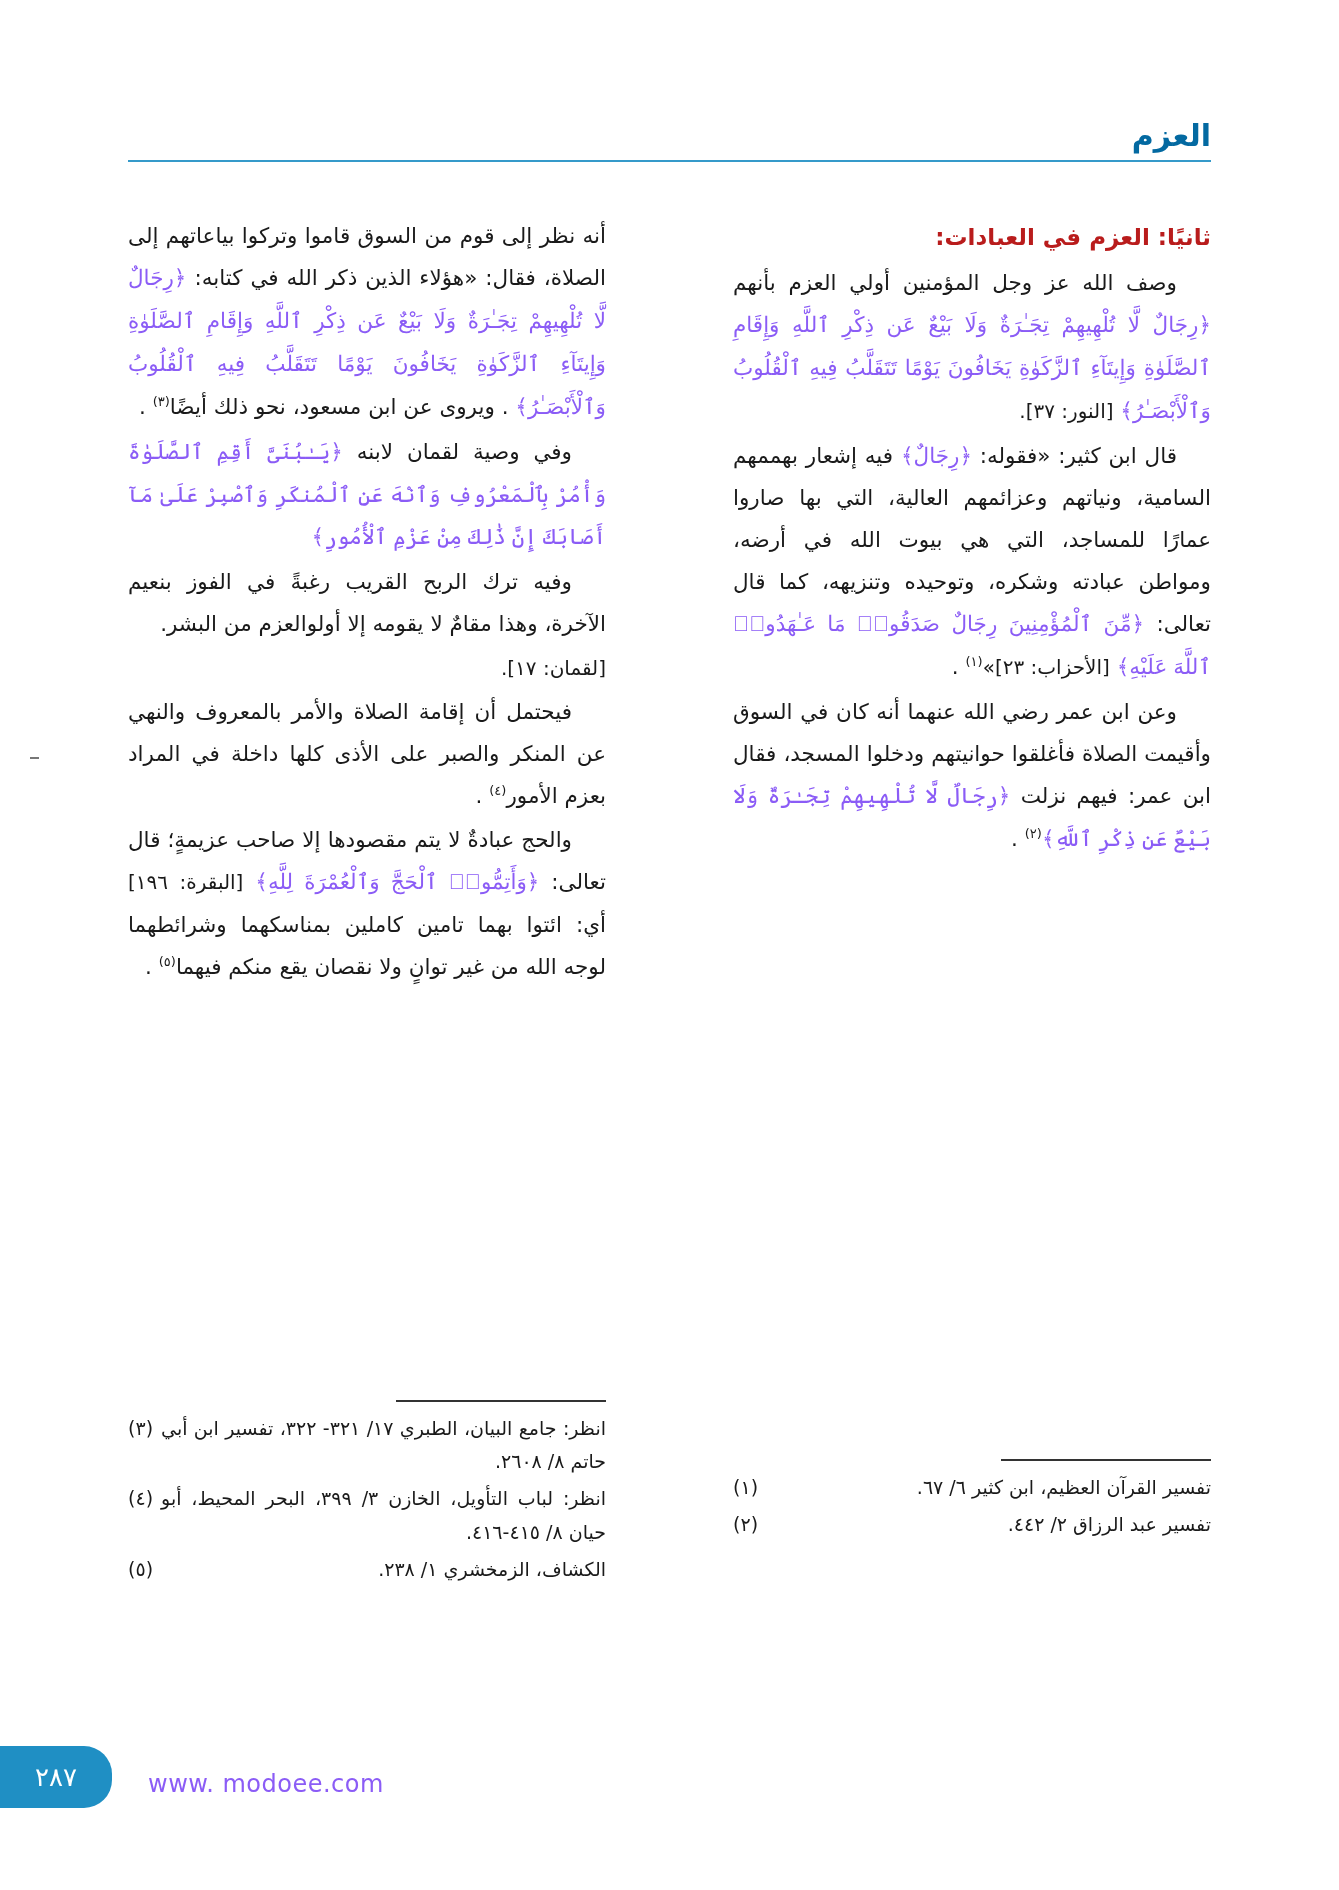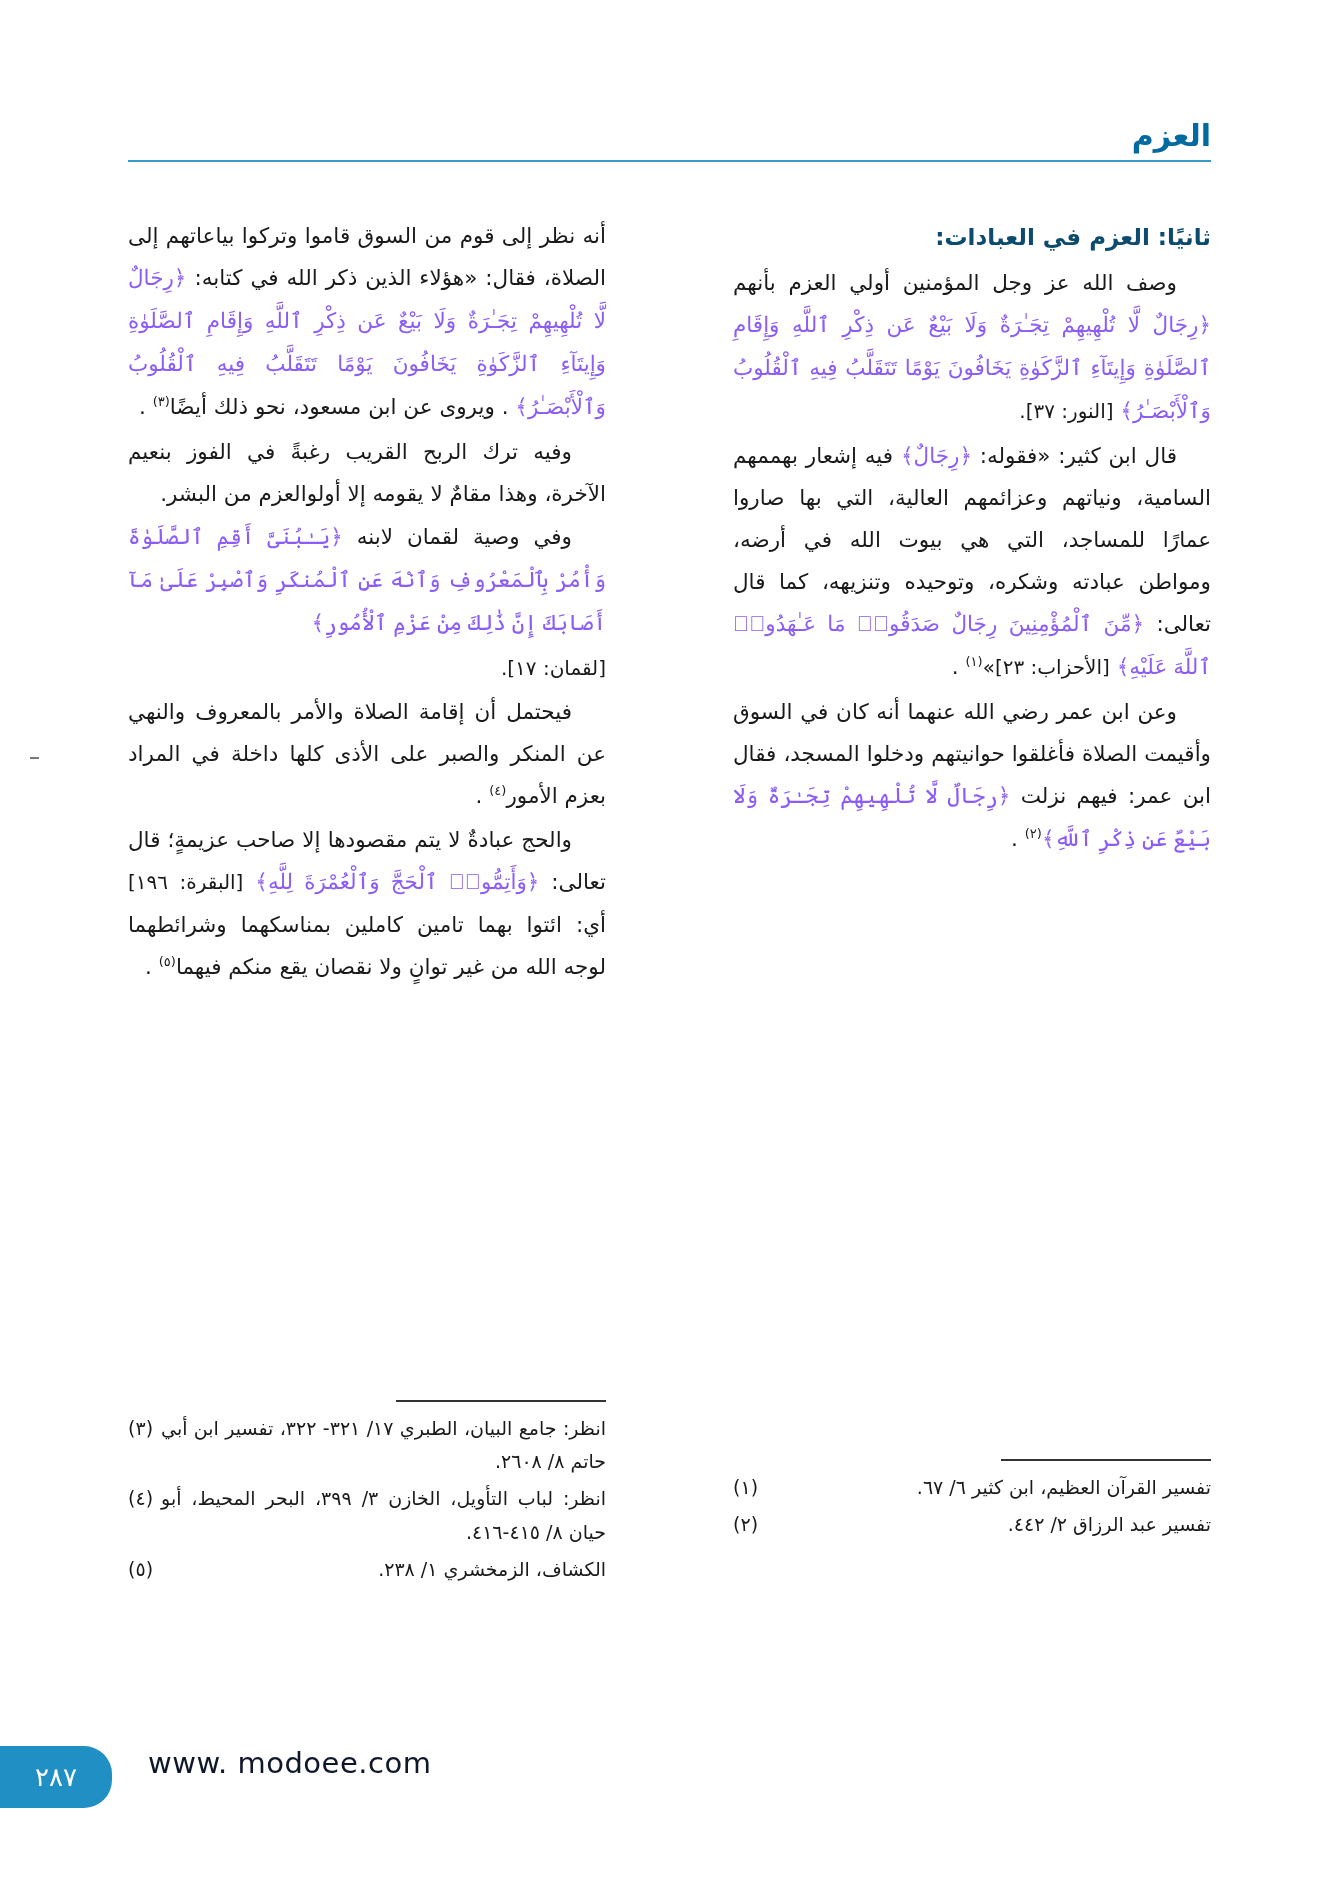--- a/index.html
+++ b/index.html
@@ -63,21 +63,21 @@
 
   p {
     margin: 0 0 2px 0;
   }
   p.indent { text-indent: 34px; }
   .quran-inline {
     color: #8b5cf6;
     font-family: Liberation Sans, sans-serif;
   }
   .heading-blue {
-    color: #0c4a6e;
+    color: #b91c1c;
     font-weight: bold;
     font-size: 23px;
   }
   sup.fn {
     font-size: 13px;
     color: #1a1a1a;
     vertical-align: super;
   }
   .src {
     font-size: 20px;
@@ -127,23 +127,23 @@
     border-radius: 0 28px 28px 0;
     color: #ffffff;
     font-size: 26px;
     display: flex;
     align-items: center;
     justify-content: center;
   }
   .site {
     position: absolute;
     left: 148px;
-    top: 0;
-    color: #0f172a;
-    font-size: 29px;
+    top: 24px;
+    color: #8b5cf6;
+    font-size: 24px;
     letter-spacing: 0.5px;
     direction: ltr;
   }
   .tick {
     position: absolute;
     left: 30px;
     top: 757px;
     width: 9px;
     height: 2px;
     background: #777;
@@ -190,26 +190,26 @@
   </div>
 
   <div class="col col-left">
 
     <p>
       <span>أنه نظر إلى قوم من السوق قاموا وتركوا بياعاتهم إلى الصلاة، فقال: «هؤلاء الذين ذكر الله في كتابه:</span>
       <span class="quran-inline">﴿رِجَالٌ لَّا تُلْهِيهِمْ تِجَـٰرَةٌ وَلَا بَيْعٌ عَن ذِكْرِ ٱللَّهِ وَإِقَامِ ٱلصَّلَوٰةِ وَإِيتَآءِ ٱلزَّكَوٰةِ يَخَافُونَ يَوْمًا تَتَقَلَّبُ فِيهِ ٱلْقُلُوبُ وَٱلْأَبْصَـٰرُ﴾</span>
       <span>. ويروى عن ابن مسعود، نحو ذلك أيضًا</span><sup class="fn">(٣)</sup> .
     </p>
 
-    <p class="indent">وفيه ترك الربح القريب رغبةً في الفوز بنعيم الآخرة، وهذا مقامٌ لا يقومه إلا أولوالعزم من البشر.</p>
-
     <p class="indent">
       <span>وفي وصية لقمان لابنه</span>
       <span class="quran-inline">﴿يَـٰبُنَىَّ أَقِمِ ٱلصَّلَوٰةَ وَأْمُرْ بِٱلْمَعْرُوفِ وَٱنْهَ عَنِ ٱلْمُنكَرِ وَٱصْبِرْ عَلَىٰ مَآ أَصَابَكَ إِنَّ ذَٰلِكَ مِنْ عَزْمِ ٱلْأُمُورِ﴾</span>
     </p>
+
+    <p class="indent">وفيه ترك الربح القريب رغبةً في الفوز بنعيم الآخرة، وهذا مقامٌ لا يقومه إلا أولوالعزم من البشر.</p>
     <p>
       <span class="src">[لقمان: ١٧].</span>
     </p>
 
     <p class="indent">
       <span>فيحتمل أن إقامة الصلاة والأمر بالمعروف والنهي عن المنكر والصبر على الأذى كلها داخلة في المراد بعزم الأمور</span><sup class="fn">(٤)</sup> .
     </p>
 
     <p class="indent">
       <span>والحج عبادةٌ لا يتم مقصودها إلا صاحب عزيمةٍ؛ قال تعالى:</span>

